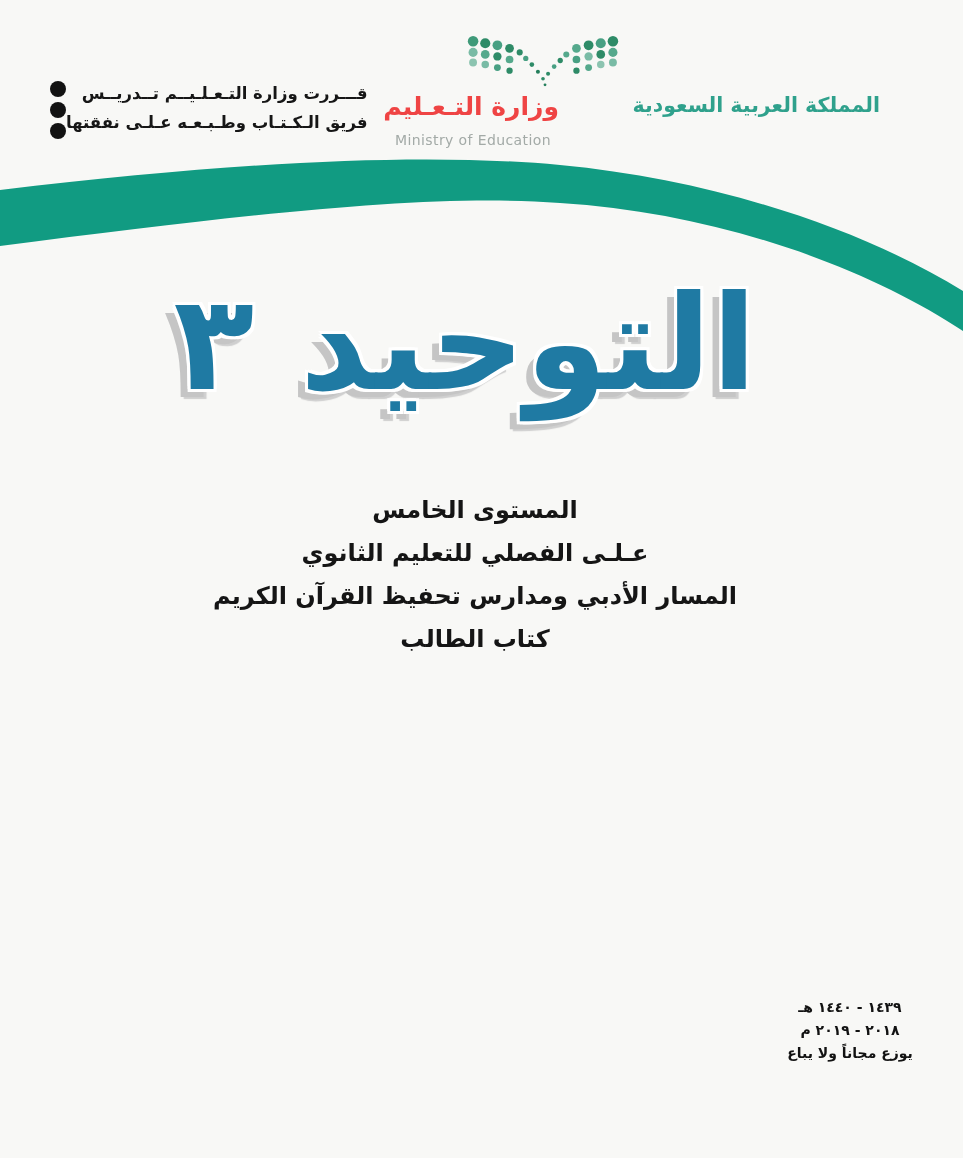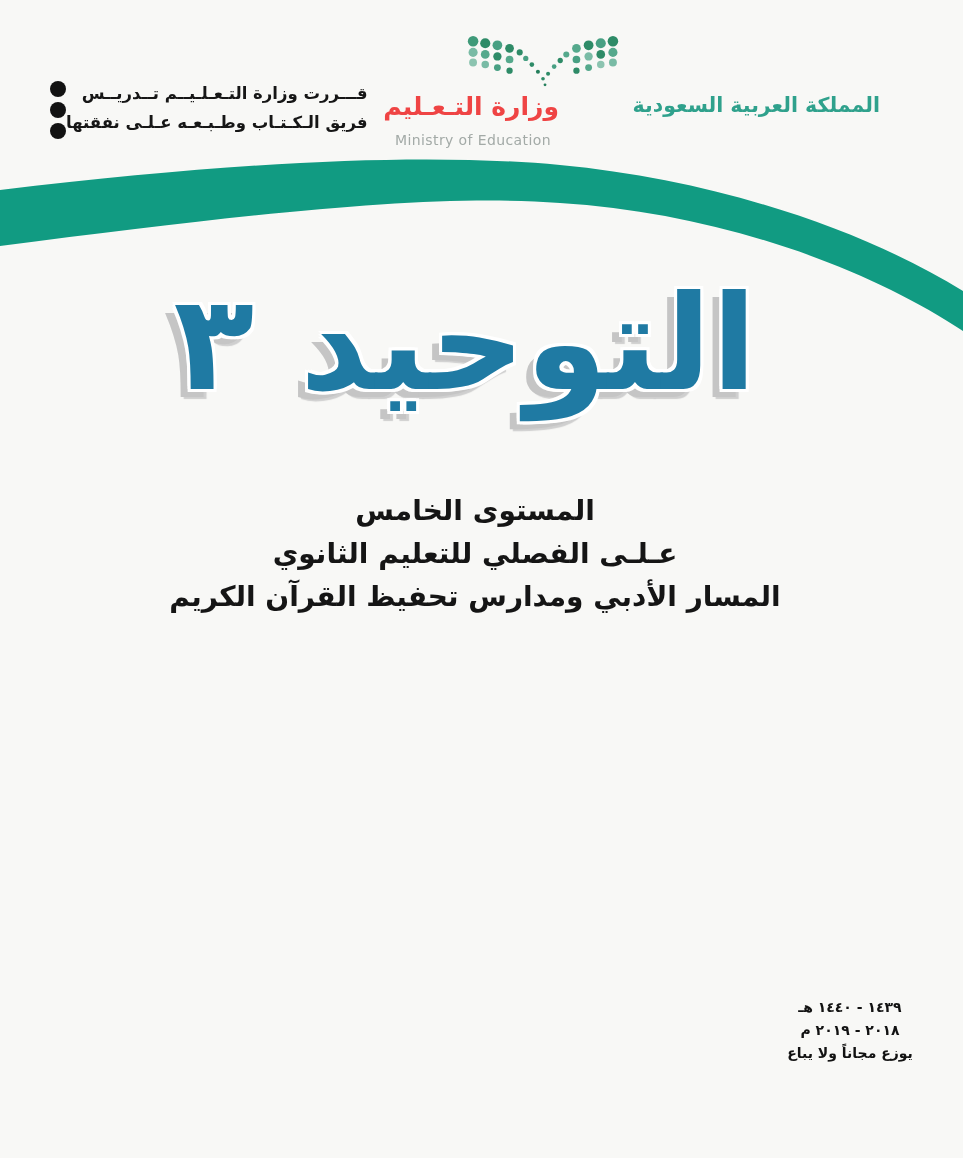--- a/index.html
+++ b/index.html
@@ -48,21 +48,21 @@
     white-space:nowrap;
     text-shadow:
       3px 0 0 #ffffff,-3px 0 0 #ffffff,0 3px 0 #ffffff,0 -3px 0 #ffffff,
       3px 3px 0 #ffffff,-3px 3px 0 #ffffff,3px -3px 0 #ffffff,-3px -3px 0 #ffffff,
       -10px 8px 0 #c5c5c5,-7px 10px 1px #cfcfcf;
   }
 
   
   .subtitle{
     position:absolute;top:489px;left:0;width:950px;text-align:center;
-    direction:rtl;color:#151515;font-weight:bold;font-size:28px;line-height:43px;
+    direction:rtl;color:#151515;font-weight:bold;font-size:24px;line-height:43px;
   }
 
   
   .authors{
     position:absolute;top:1000px;left:58px;width:252px;text-align:center;
     direction:rtl;color:#121212;font-weight:bold;font-size:21px;line-height:41px;
   }
 
   
   .edition{
@@ -133,20 +133,21 @@
   <div class="logo-en">Ministry of Education</div>
 
   <div class="ksa">المملكة العربية السعودية</div>
 
   <div class="title">التوحيد ٣</div>
 
   <div class="subtitle">
     <div>المستوى الخامس</div>
     <div>عـلـى الفصلي للتعليم الثانوي</div>
     <div>المسار الأدبي ومدارس تحفيظ القرآن الكريم</div>
+    <div>كتاب الطالب</div>
   </div>
 
   <div class="authors">
   </div>
 
   <div class="edition">
     <div>١٤٣٩ - ١٤٤٠ هـ</div>
     <div>٢٠١٨ - ٢٠١٩ م</div>
     <div>يوزع مجاناً ولا يباع</div>
   </div>

